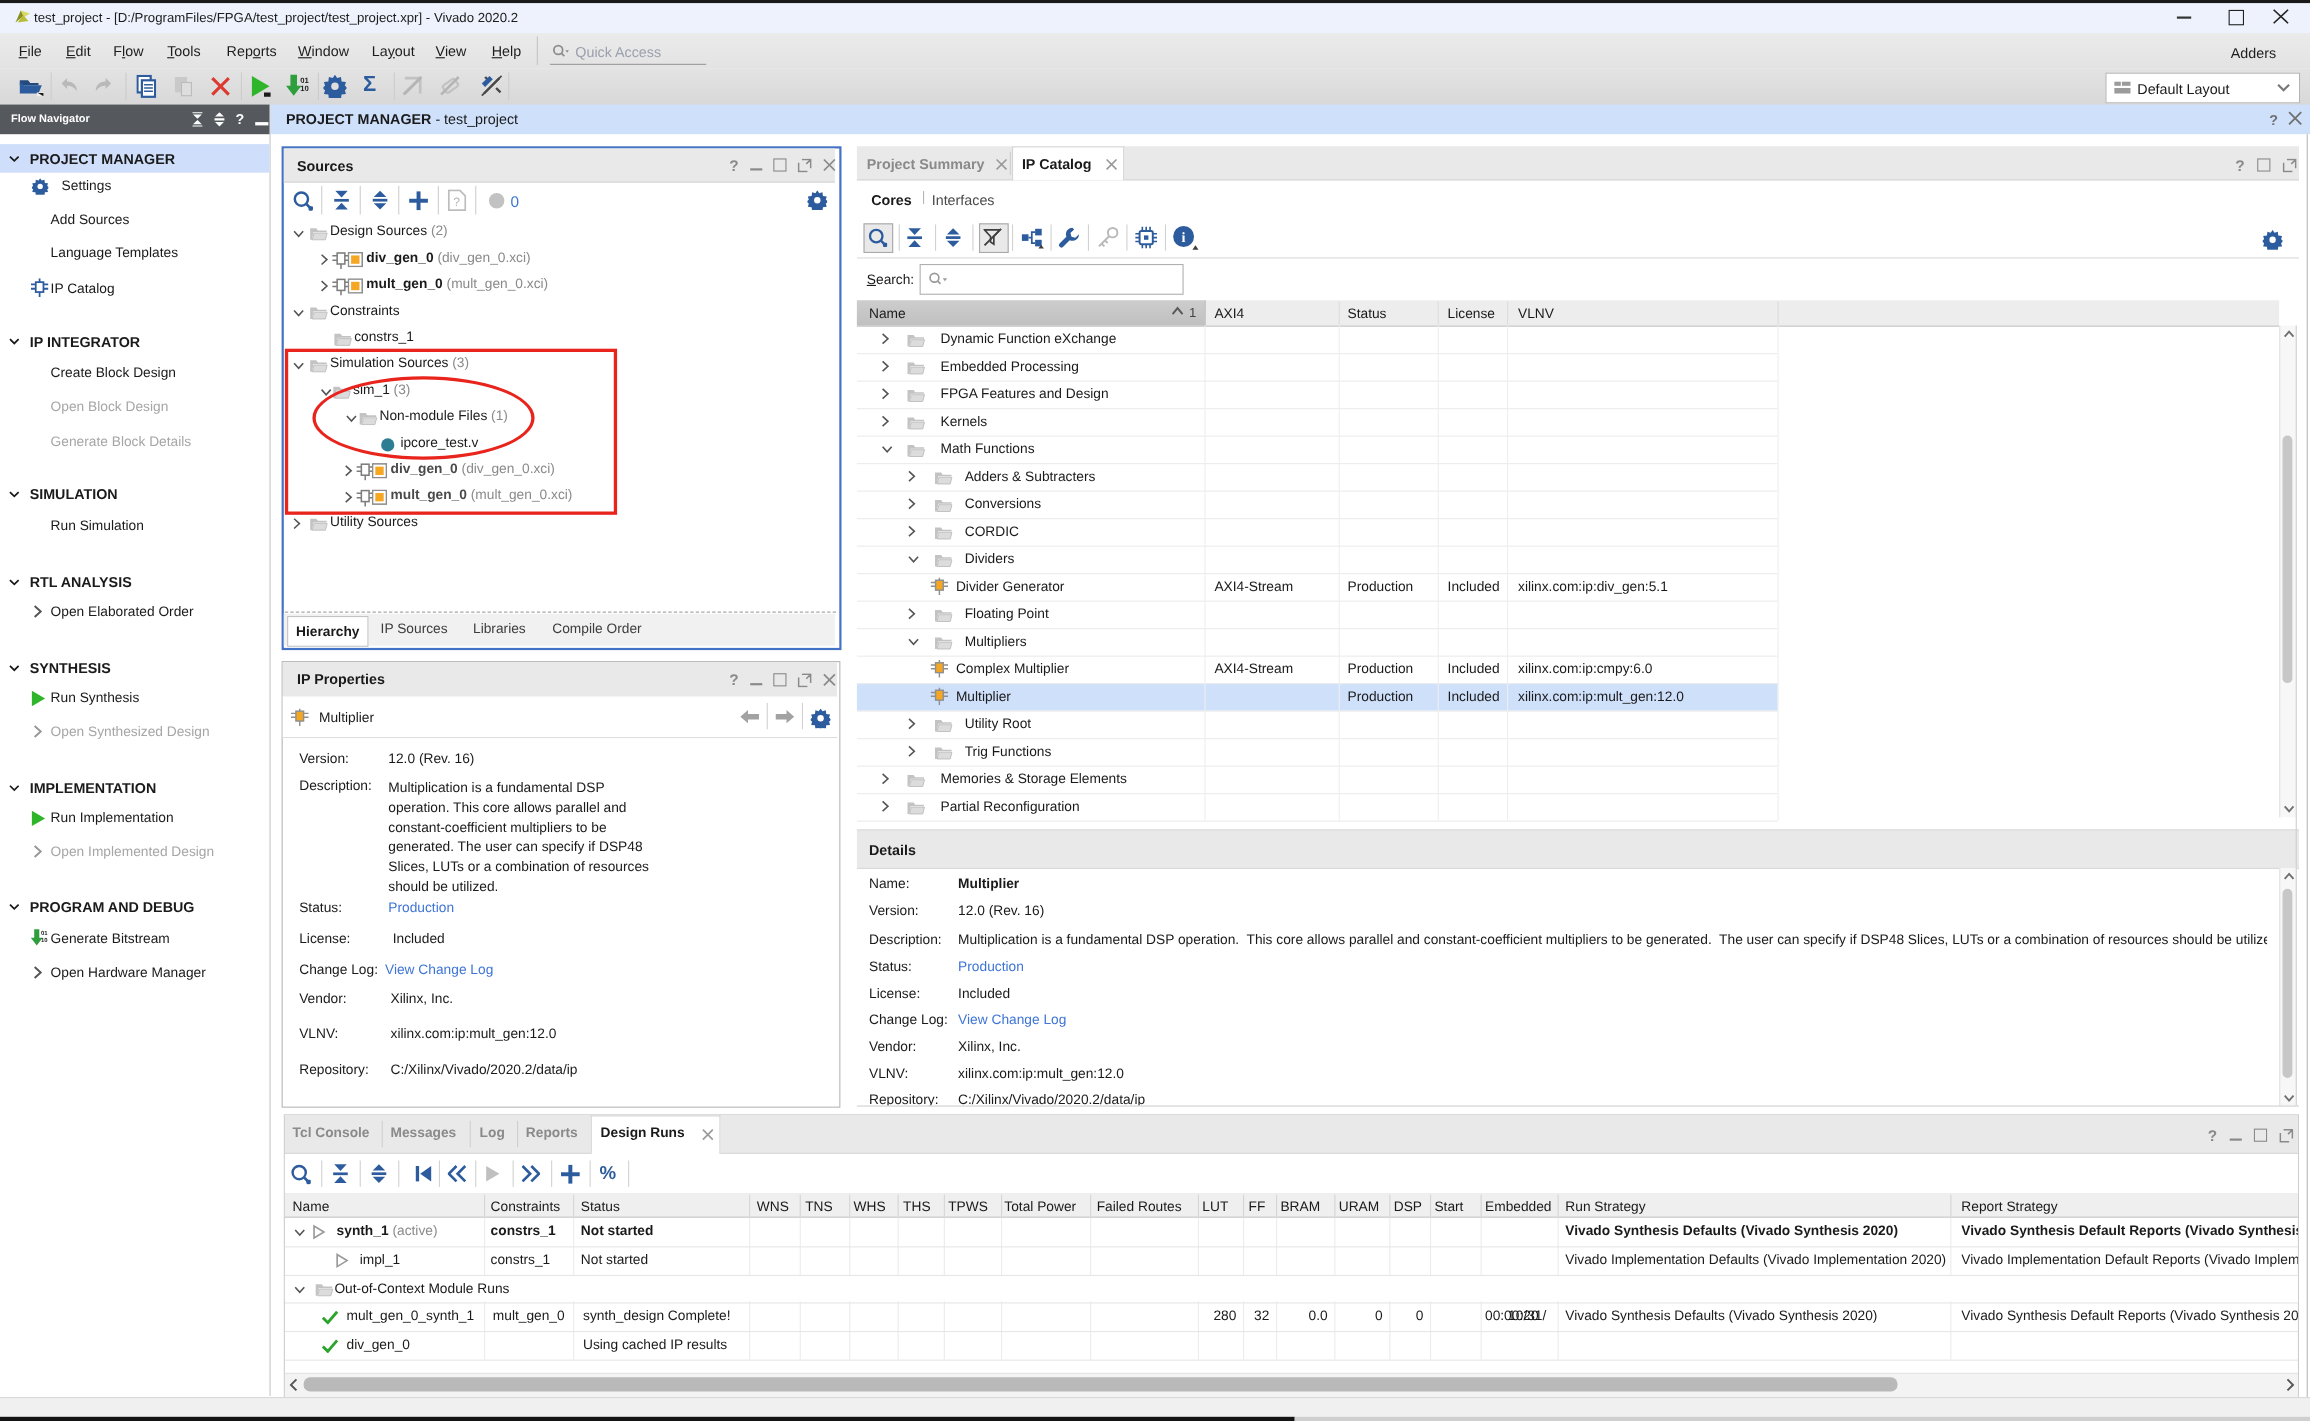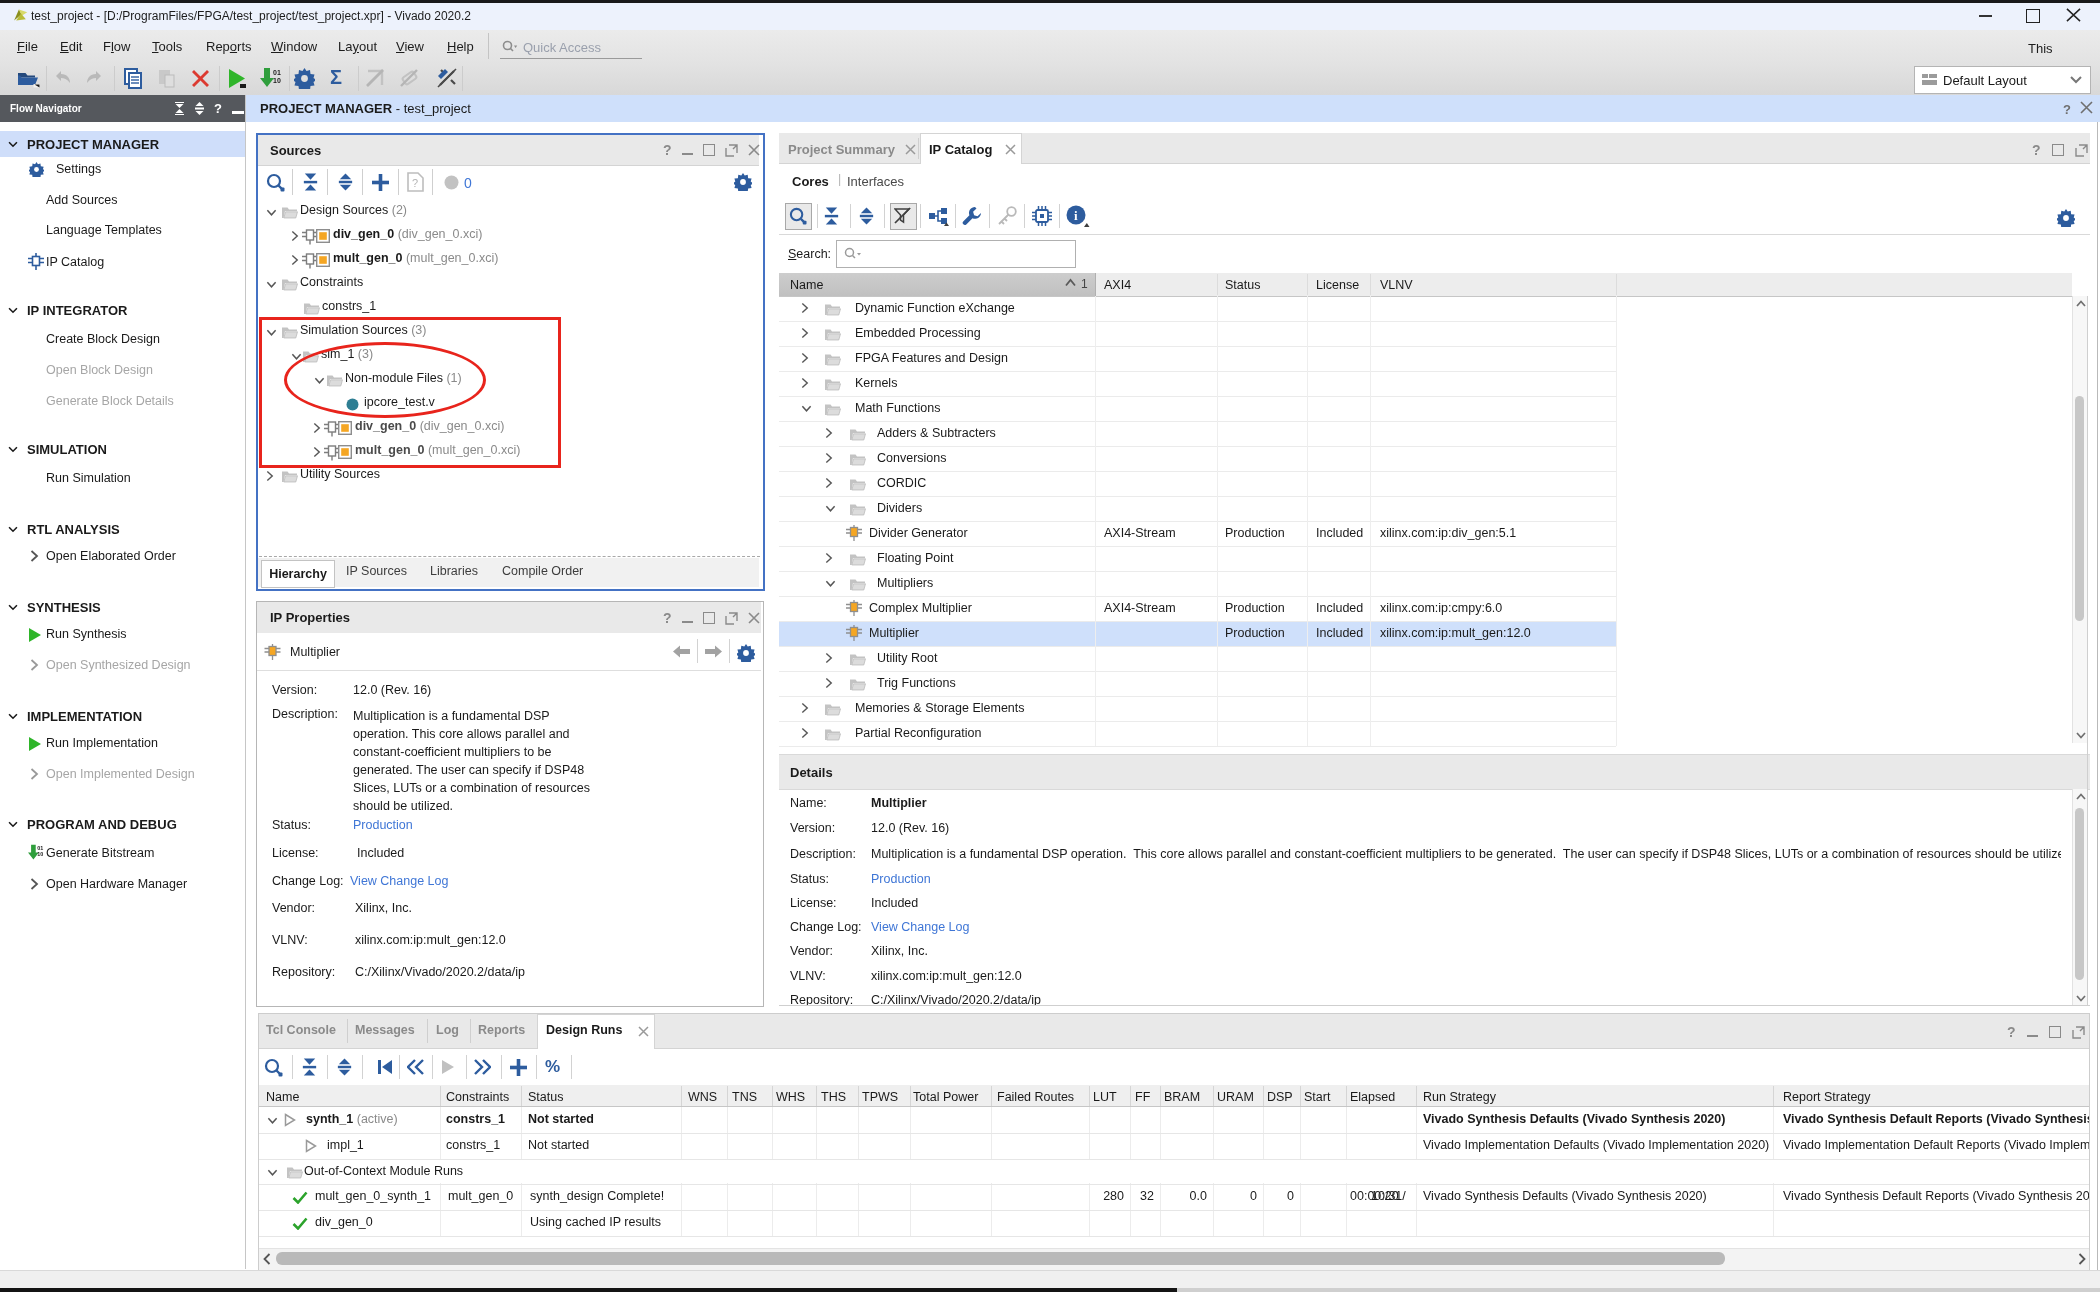--- a/index.html
+++ b/index.html
@@ -50,21 +50,21 @@
 <div class="abs" style="left:488px;top:33px;width:1px;height:26px;background:#c4c4c4"></div>
 <div class="abs" style="left:502px;top:40px">
 <svg width="16" height="14" viewBox="0 0 16 14">
         <circle cx="5.5" cy="5.5" r="4" fill="none" stroke="#8d8d8d" stroke-width="1.6"></circle>
         <line x1="8.5" y1="8.5" x2="11" y2="11" stroke="#8d8d8d" stroke-width="1.6"></line>
         <path d="M12 5 l4 0 l-2 3 z" fill="#8d8d8d" transform="scale(0.8) translate(3,2)"></path>
       </svg>
 </div>
 <div class="abs" style="left:523px;top:40px;font-size:13px;color:#9aa0ad">Quick Access</div>
 <div class="abs" style="left:500px;top:58px;width:142px;height:1px;background:#9a9a9a"></div>
-<div class="abs" style="left:2028px;top:41px;font-size:13px;color:#1d1d1d">This</div>
+<div class="abs" style="left:2028px;top:41px;font-size:13px;color:#1d1d1d">Adders</div>
 
 <div class="abs" style="left:0;top:62px;width:2100px;height:33px;background:linear-gradient(#e3e3e3,#d8d8d8);border-bottom:1px solid #c2c2c2"></div>
 <div id="toolbar">
 
 <div class="abs" style="left:46px;top:66px;width:1px;height:25px;background:#cccccc"></div>
 <div class="abs" style="left:114px;top:66px;width:1px;height:25px;background:#cccccc"></div>
 <div class="abs" style="left:219px;top:66px;width:1px;height:25px;background:#cccccc"></div>
 <div class="abs" style="left:289px;top:66px;width:1px;height:25px;background:#cccccc"></div>
 <div class="abs" style="left:358px;top:66px;width:1px;height:25px;background:#cccccc"></div>
 <div class="abs" style="left:462px;top:66px;width:1px;height:25px;background:#cccccc"></div>
@@ -1167,21 +1167,21 @@
 <div class="abs" style="left:1135px;top:1090px;font-size:12.5px">FF</div>
 <div class="abs" style="left:1160px;top:1086px;width:1px;height:20px;background:#d5d5d5"></div>
 <div class="abs" style="left:1164px;top:1090px;font-size:12.5px">BRAM</div>
 <div class="abs" style="left:1213px;top:1086px;width:1px;height:20px;background:#d5d5d5"></div>
 <div class="abs" style="left:1217px;top:1090px;font-size:12.5px">URAM</div>
 <div class="abs" style="left:1263px;top:1086px;width:1px;height:20px;background:#d5d5d5"></div>
 <div class="abs" style="left:1267px;top:1090px;font-size:12.5px">DSP</div>
 <div class="abs" style="left:1300px;top:1086px;width:1px;height:20px;background:#d5d5d5"></div>
 <div class="abs" style="left:1304px;top:1090px;font-size:12.5px">Start</div>
 <div class="abs" style="left:1346px;top:1086px;width:1px;height:20px;background:#d5d5d5"></div>
-<div class="abs" style="left:1350px;top:1090px;font-size:12.5px">Elapsed</div>
+<div class="abs" style="left:1350px;top:1090px;font-size:12.5px">Embedded</div>
 <div class="abs" style="left:1416px;top:1086px;width:1px;height:20px;background:#d5d5d5"></div>
 <div class="abs" style="left:1423px;top:1090px;font-size:12.5px">Run Strategy</div>
 <div class="abs" style="left:1773px;top:1086px;width:1px;height:20px;background:#d5d5d5"></div>
 <div class="abs" style="left:1783px;top:1090px;font-size:12.5px">Report Strategy</div>
 </div>
 <div id="brrows">
 <div class="abs" style="left:440px;top:1107px;width:1px;height:129px;background:#ececec"></div>
 <div class="abs" style="left:521px;top:1107px;width:1px;height:129px;background:#ececec"></div>
 <div class="abs" style="left:681px;top:1107px;width:1px;height:129px;background:#ececec"></div>
 <div class="abs" style="left:727px;top:1107px;width:1px;height:129px;background:#ececec"></div>

